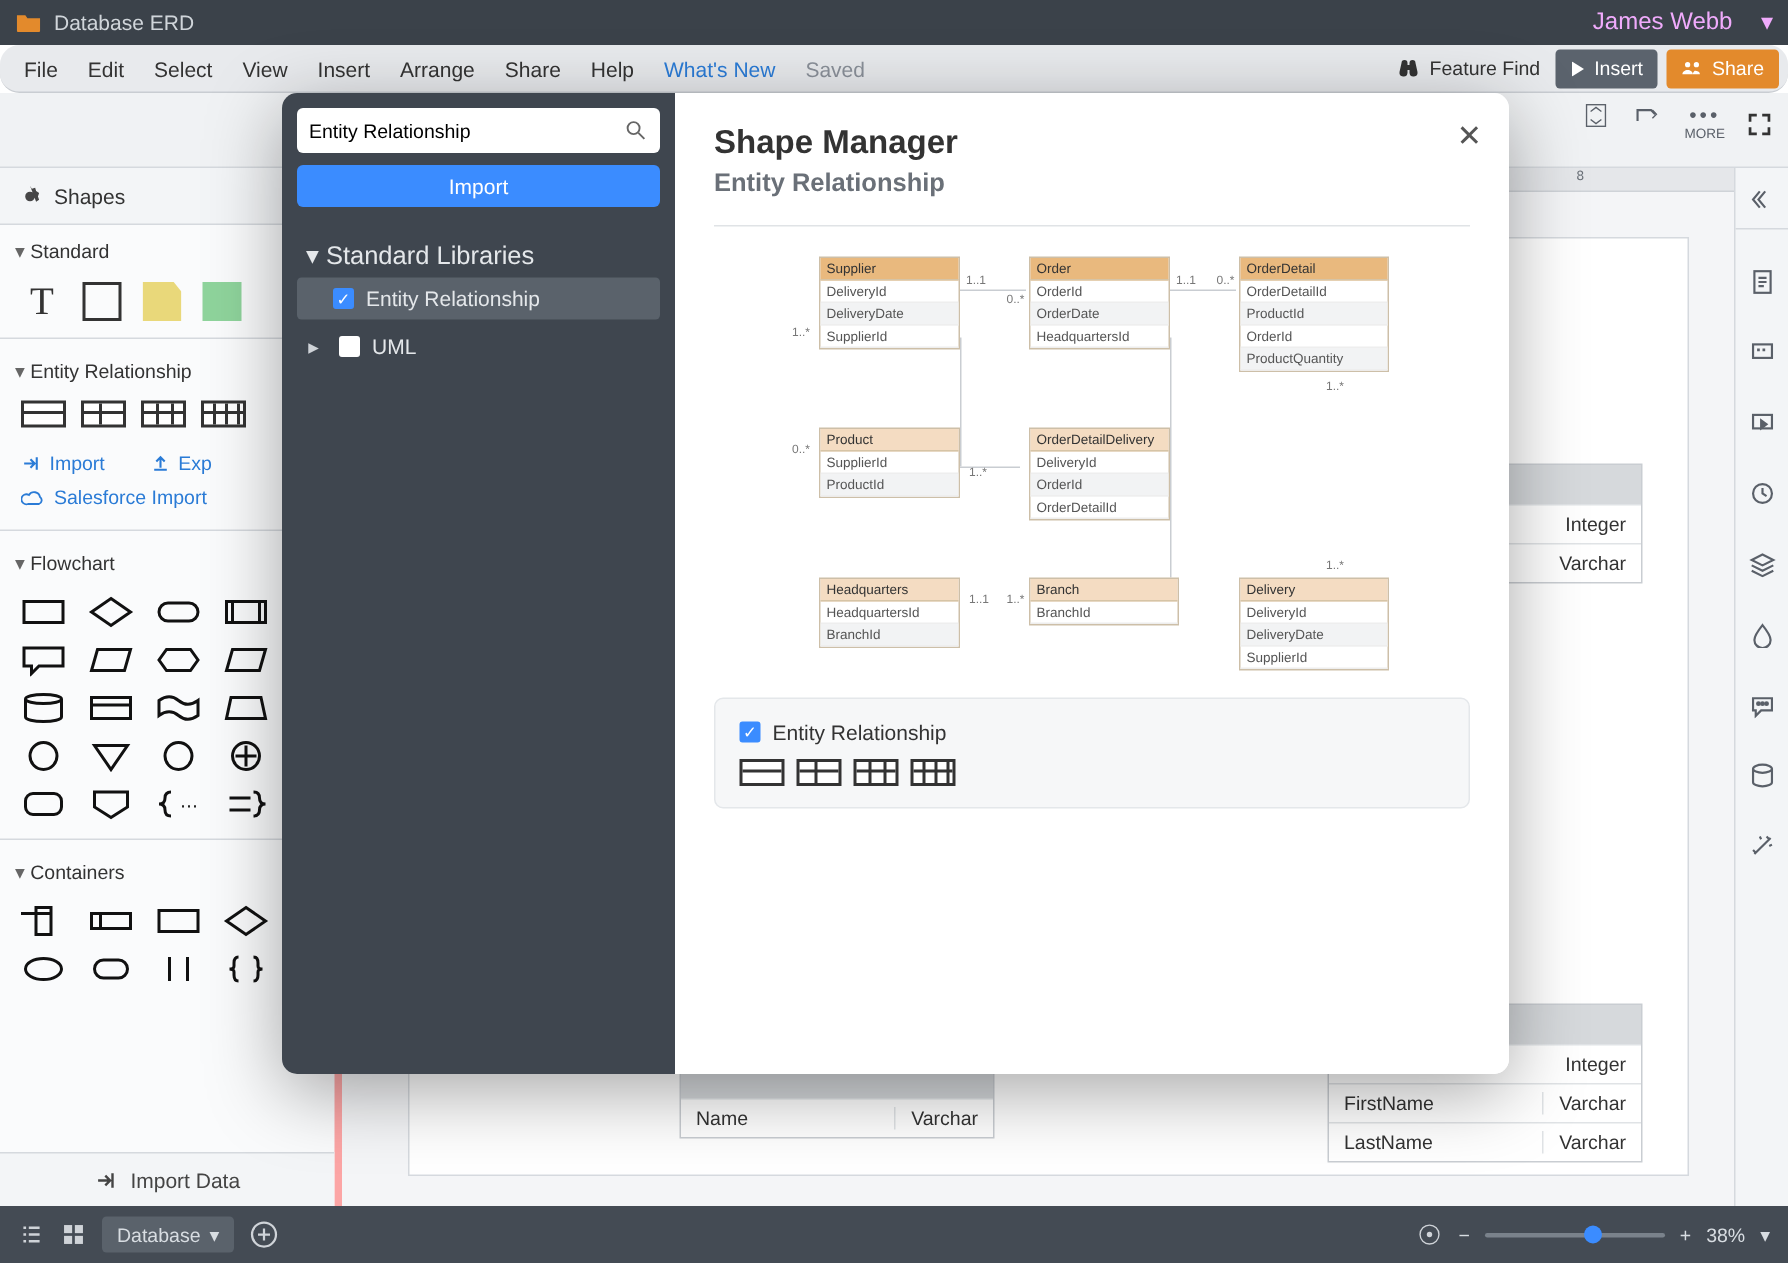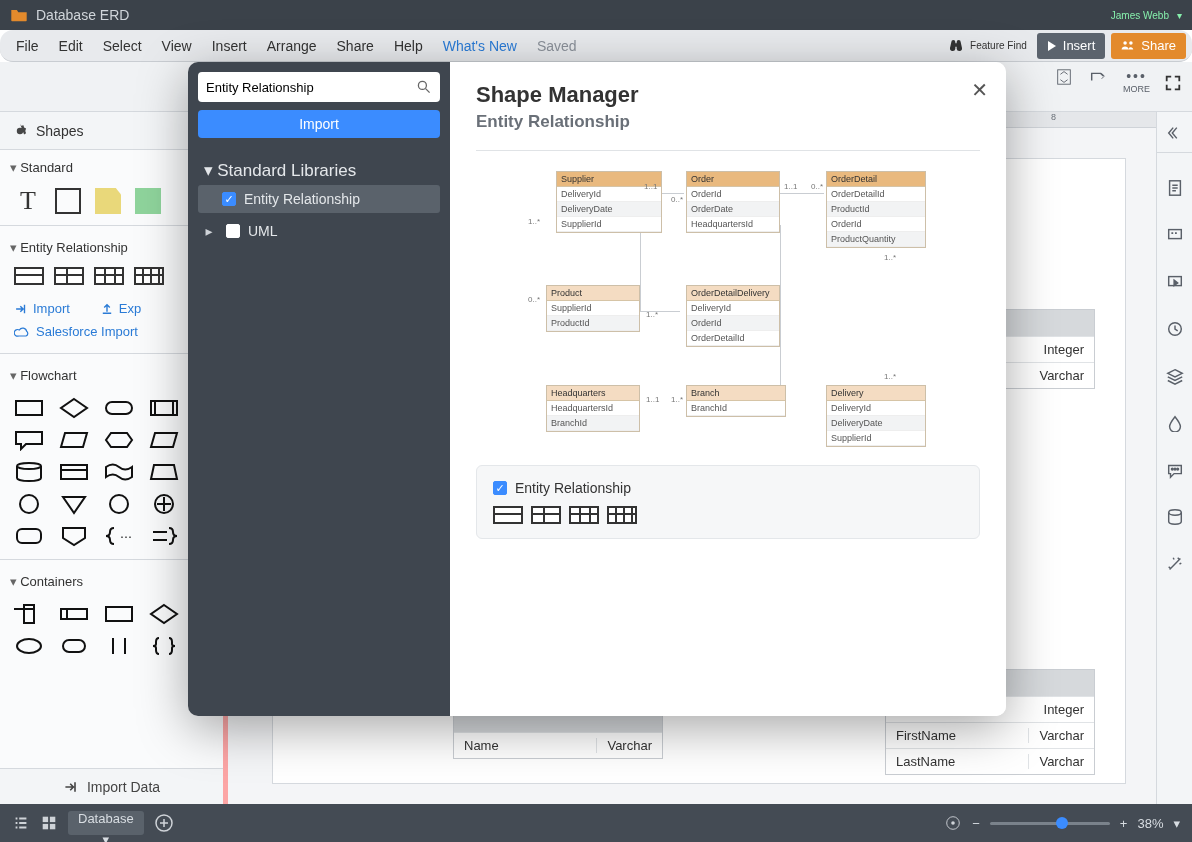--- a/index.html
+++ b/index.html
@@ -2,28 +2,28 @@
 <html><head>
 <meta charset="utf-8">
 <style>
   * { box-sizing: border-box; margin:0; padding:0; font-family: -apple-system, "Segoe UI", Helvetica, Arial, sans-serif; }
   body { width:1192px; height:842px; background:#fff; overflow:hidden; font-size:13px; color:#333;}
   
   .topbar { height:30px; background:#3b424a; color:#d8dde2; display:flex; align-items:center; padding:0 10px; }
   .folder-icon { width:18px; height:14px; margin-right:8px; }
   .folder-icon svg{width:100%;height:100%}
   .doc-title { font-size:14px; color:#d0d5da;}
-  .user-menu { margin-left:auto; font-size:10px; color:#86efac; display:flex; align-items:center; gap:8px; cursor:pointer;}
+  .user-menu { margin-left:auto; font-size:16px; color:#f0abfc; display:flex; align-items:center; gap:19px; cursor:pointer;}
   
   .menubar { height:32px; background:#e8eaed; border-bottom:1px solid #c9cdd2; display:flex; align-items:center; padding:0 6px;border-radius:13px;}
   .menubar .mitem { padding:6px 10px; font-size:14px; color:#333; cursor:pointer;}
   .menubar .mitem.link { color:#2a7bd6;}
   .menubar .mitem.muted { color:#8a9099;}
   .menubar .spacer { flex:1;}
-  .feature-find { display:flex;align-items:center;gap:6px;font-size:10px;color:#333;margin-right:10px;}
+  .feature-find { display:flex;align-items:center;gap:6px;font-size:13px;color:#333;margin-right:10px;}
   .btn { display:inline-flex;align-items:center;gap:6px;height:26px;padding:0 10px;border-radius:3px;font-size:13px;cursor:pointer;}
   .btn-grey{background:#5b636d;color:#fff;}
   .btn-orange{background:#e38a2c;color:#fff;}
   
   .toolbar { height:50px; background:#f0f2f4; border-bottom:1px solid #d5d9de; position:relative;}
   .toolbar .more-group { position:absolute; right:42px; top:6px; display:flex; gap:16px; align-items:flex-start; color:#5a6069;}
   .toolbar .expand { position:absolute; right:10px; top:12px;}
   .more-icon{display:flex;flex-direction:column;align-items:center;font-size:9px;color:#5a6069;}
   
   .main { position:absolute; top:112px; left:0; right:0; bottom:38px;}
@@ -60,21 +60,21 @@
   .entity-card .erow{display:flex;border-top:1px solid #e0e3e6;height:26px;align-items:center;}
   .entity-card .erow span{padding:0 10px;}
   .entity-card .erow .c1{flex:1;border-right:1px solid #e0e3e6;}
   .mult{position:absolute;font-size:12px;color:#333;}
   
   .rightstrip{position:absolute;right:0;top:0;bottom:0;width:36px;background:#f3f5f7;border-left:1px solid #d5d9de;display:flex;flex-direction:column;align-items:center;gap:26px;padding-top:12px;}
   .rightstrip svg{width:18px;height:18px;stroke:#5a6069;fill:none;stroke-width:1.6;}
   .rightstrip .chev{border-bottom:1px solid #d5d9de;width:100%;display:flex;justify-content:center;padding-bottom:10px;}
   
   .bottombar{position:absolute;left:0;right:0;bottom:0;height:38px;background:#444b54;display:flex;align-items:center;padding:0 12px;color:#d8dde2;}
-  .page-pill{background:#5a626b;border-radius:3px;height:24px;display:flex;align-items:center;padding:0 10px;gap:6px;font-size:13px;margin-left:10px;flex-direction:column;}
+  .page-pill{background:#5a626b;border-radius:3px;height:24px;display:flex;align-items:center;padding:0 10px;gap:6px;font-size:13px;margin-left:10px;}
   .zoom-group{margin-left:auto;display:flex;align-items:center;gap:10px;font-size:13px;}
   .zslider{width:120px;height:3px;background:#7a828b;border-radius:2px;position:relative;}
   .zslider .knob{position:absolute;width:12px;height:12px;border-radius:50%;background:#3b8cff;top:-5px;left:55%;}
   
   .modal{position:absolute;left:188px;top:62px;width:818px;height:654px;display:flex;border-radius:10px;box-shadow:0 12px 50px rgba(0,0,0,.35);overflow:hidden;z-index:50;}
   .modal-left{width:262px;background:#3f464f;padding:10px 10px 0;color:#e4e7ea;}
   .search-wrap{background:#fff;border-radius:4px;height:30px;display:flex;align-items:center;padding:0 8px;}
   .search-wrap input{border:none;outline:none;flex:1;font-size:13px;}
   .import-btn{margin-top:8px;height:28px;background:#3b8cff;color:#fff;border-radius:4px;display:flex;align-items:center;justify-content:center;font-size:14px;cursor:pointer;}
   .lib-hdr{margin-top:22px;font-size:17px;padding-left:6px;}
@@ -510,21 +510,21 @@
     <div class="erd-preview">
 
       <div class="wire" style="left:164px;top:28px;width:44px;height:1px"></div>
       <div class="wire" style="left:304px;top:28px;width:44px;height:1px"></div>
       <div class="wire" style="left:164px;top:60px;width:1px;height:86px"></div>
       <div class="wire" style="left:164px;top:146px;width:40px;height:1px"></div>
       <div class="wire" style="left:304px;top:60px;width:1px;height:170px"></div>
       <div class="wire" style="left:258px;top:230px;width:46px;height:1px"></div>
       <div class="wire" style="left:300px;top:130px;width:1px;height:25px;border-left:1px dashed #c9cdd2;background:none"></div>
 
-      <div class="mini" style="left:80px;top:6px;width:106px">
+      <div class="mini" style="left:70px;top:6px;width:94px">
         <div class="mh">Supplier</div>
         <div class="mr">DeliveryId</div>
         <div class="mr alt">DeliveryDate</div>
         <div class="mr">SupplierId</div>
       </div>
       <span class="mini-mult" style="left:168px;top:17px">1..1</span>
 
       <div class="mini" style="left:210px;top:6px;width:94px">
         <div class="mh">Order</div>
         <div class="mr">OrderId</div>

